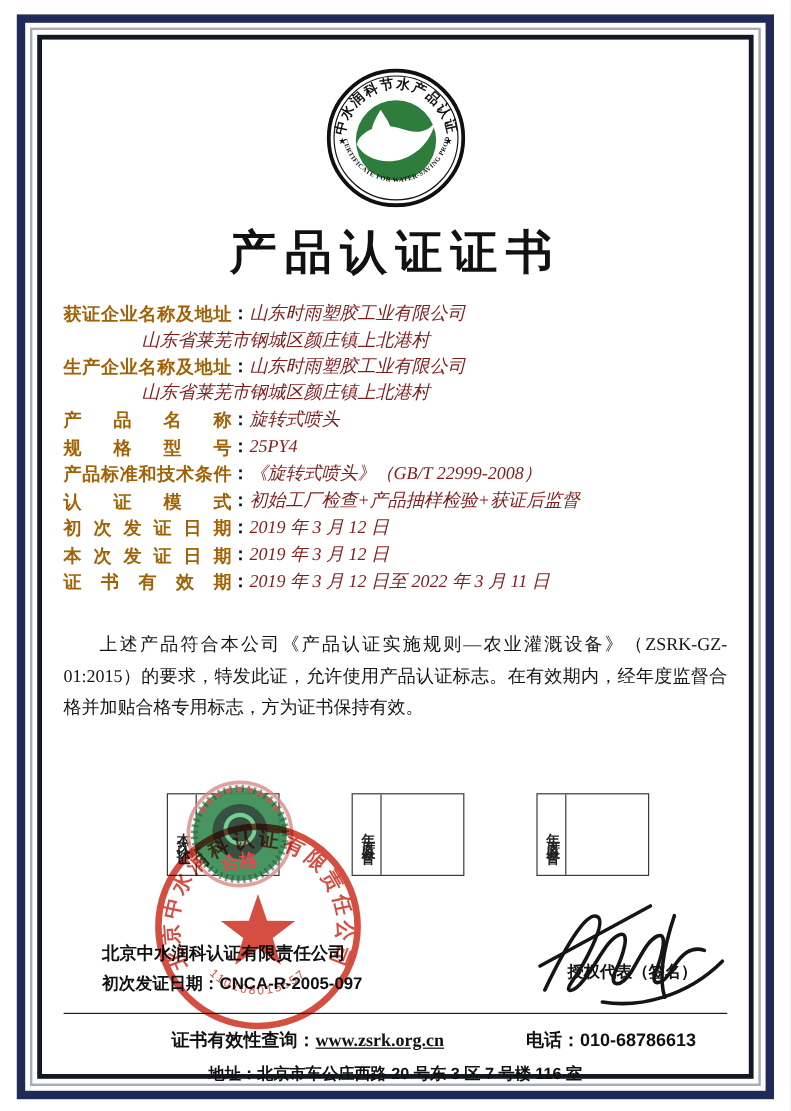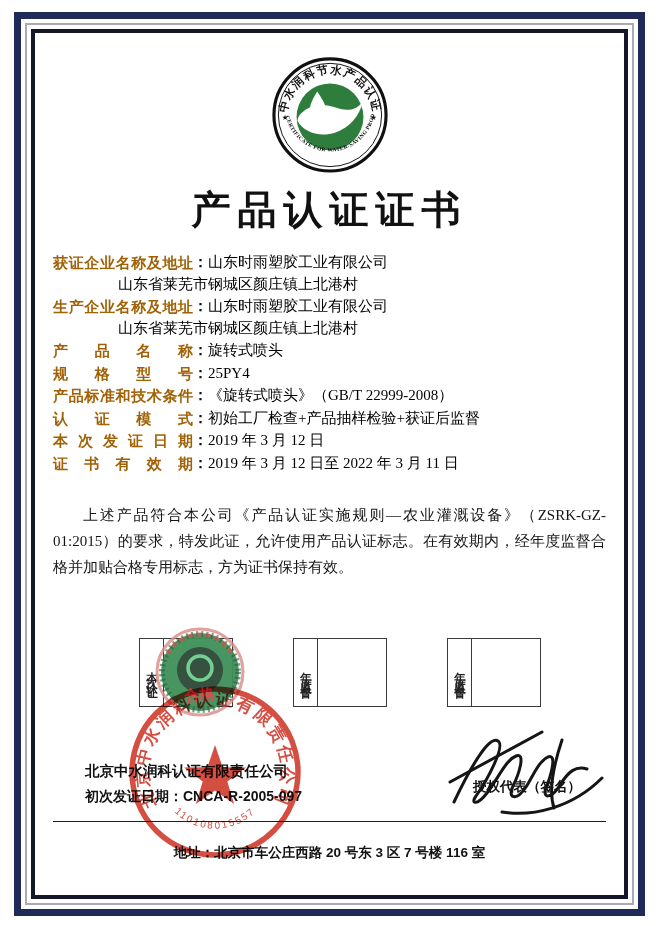--- a/index.html
+++ b/index.html
@@ -22,21 +22,21 @@
            font-size:39px; letter-spacing:7px; margin-top:10px; color:#111; }
 
   .cert-no { text-align:right; padding-right:10px; margin-top:10px; font-size:15.5px; font-weight:bold; color:#111; }
 
   
   .fields { margin-top:14px; font-size:15px; }
   .frow { line-height:21.5px; white-space:nowrap; }
   .flabel { display:inline-block; width:140px; font-family:"Liberation Sans", sans-serif; font-weight:bold;
             text-align:justify; text-align-last:justify; vertical-align:bottom; color:#a16207; }
   .fcolon { font-family:"Liberation Sans", sans-serif; font-weight:bold; color:#111; }
-  .fvalue { font-size:15px; color:#000000; }
+  .fvalue { font-size:15px; color:#7f1d1d;font-style:italic; }
   .fcont  { margin-left:65px; line-height:21.5px; }
 
   .statement { margin-top:28px; font-size:15px; line-height:26px; text-align:justify;
                text-indent:2em; color:#151515; }
 
   
   .boxes { margin-top:58px; display:flex; align-items:flex-start; height:70px; }
   .sbox { width:92px; height:67px; border:1.5px solid #3a3a3a; display:flex; position:relative; background:#fff; }
   .sbox.b1 { margin-left:86px; } .sbox.b2 { margin-left:60px; } .sbox.b3 { margin-left:60px; }
   .sbox .side { width:23px; border-right:1.5px solid #3a3a3a; display:flex; align-items:center; justify-content:center; }
@@ -48,21 +48,21 @@
   .issuer { position:relative; margin-top:54px; padding-left:32px; font-family:"Liberation Sans", sans-serif; }
   .issuer .company { font-weight:bold; font-size:14.5px; color:#111; }
   .issuer .approval { font-weight:bold; font-size:14px; margin-top:7px; color:#111; }
   .signer-label { position:absolute; left:420px; top:16px; font-weight:bold; font-size:13.5px; color:#111; }
   .signature { position:absolute; right:-6px; top:-42px; width:168px; height:105px; }
 
   .footer-rule { margin-top:15px; border:none; border-top:1.6px solid #1d1d1d; }
   .query-row { margin-top:13px; padding:0 26px 0 90px; display:flex; justify-content:space-between;
                font-family:"Liberation Sans", sans-serif; font-weight:bold; font-size:15px; color:#111; }
   .query-row .url { font-family:"Liberation Serif", serif; text-decoration:underline; }
-  .address { margin-top:22px; text-align:center; font-family:"Liberation Sans", sans-serif;
+  .address { margin-top:9px; text-align:center; font-family:"Liberation Sans", sans-serif;
              font-weight:bold; font-size:13.5px; color:#111; }
 
   
   .seal { position:absolute; left:126px; top:683px; width:178px; height:178px;
           opacity:.88; mix-blend-mode:multiply; pointer-events:none; }
 </style>
 </head>
 <body>
 
 <div class="scan">
@@ -97,20 +97,21 @@
 
     <div class="fields">
       <div class="frow"><span class="flabel">获证企业名称及地址</span><span class="fcolon">：</span><span class="fvalue">山东时雨塑胶工业有限公司</span></div>
       <div class="fcont fvalue">山东省莱芜市钢城区颜庄镇上北港村</div>
       <div class="frow"><span class="flabel">生产企业名称及地址</span><span class="fcolon">：</span><span class="fvalue">山东时雨塑胶工业有限公司</span></div>
       <div class="fcont fvalue">山东省莱芜市钢城区颜庄镇上北港村</div>
       <div class="frow"><span class="flabel">产品名称</span><span class="fcolon">：</span><span class="fvalue">旋转式喷头</span></div>
       <div class="frow"><span class="flabel">规格型号</span><span class="fcolon">：</span><span class="fvalue">25PY4</span></div>
       <div class="frow"><span class="flabel">产品标准和技术条件</span><span class="fcolon">：</span><span class="fvalue">《旋转式喷头》（GB/T 22999-2008）</span></div>
       <div class="frow"><span class="flabel">认证模式</span><span class="fcolon">：</span><span class="fvalue">初始工厂检查+产品抽样检验+获证后监督</span></div>
+      <div class="frow"><span class="flabel">初次发证日期</span><span class="fcolon">：</span><span class="fvalue">2019 年 3 月 12 日</span></div>
       <div class="frow"><span class="flabel">本次发证日期</span><span class="fcolon">：</span><span class="fvalue">2019 年 3 月 12 日</span></div>
       <div class="frow"><span class="flabel">证书有效期</span><span class="fcolon">：</span><span class="fvalue">2019 年 3 月 12 日至 2022 年 3 月 11 日</span></div>
     </div>
 
     <div class="statement">上述产品符合本公司《产品认证实施规则—农业灌溉设备》（ZSRK-GZ- 01:2015）的要求，特发此证，允许使用产品认证标志。在有效期内，经年度监督合格并加贴合格专用标志，方为证书保持有效。</div>
 
     <div class="boxes">
       <div class="sbox b1">
         <div class="side">
             <span>本次认证</span>
@@ -146,20 +147,24 @@
           <path d="M10,82 C30,40 46,16 54,21 C62,26 42,62 32,76 C26,84 33,86 43,73 C55,57 62,40 72,36 C82,32 75,54 69,66 C63,78 72,82 82,67 C90,54 95,41 104,37 C114,33 106,58 102,68 C98,78 107,80 116,65 C124,52 132,45 143,49"></path>
           <path d="M6,62 L98,12"></path>
           <path d="M58,92 C88,97 128,88 158,58"></path>
           <path d="M118,20 C110,44 104,70 110,88"></path>
         </g>
       </svg>
     </div>
 
     <hr class="footer-rule">
 
+    <div class="query-row">
+      <span><span>证书有效性查询</span><span>：</span><span class="url">www.zsrk.org.cn</span></span>
+      <span><span>电话</span><span>：</span><span>010-68786613</span></span>
+    </div>
 
     <div class="address"><span>地址</span><span>：</span><span>北京市车公庄西路 20 号东 3 区 7 号楼 116 室</span></div>
 
   </div>
 
   <svg class="seal" viewBox="0 0 178 178">
     <circle cx="89" cy="89" r="83" fill="none" stroke="#cf3527" stroke-width="5.5"></circle>
     <path id="sealArc" d="M 27,114 A 67,67 0 1 1 151,114" fill="none"></path>
     <text font-family="Liberation Sans, sans-serif" font-size="17" font-weight="bold" fill="#cf3527" letter-spacing="3">
       <textPath href="#sealArc" startOffset="50%" text-anchor="middle">北京中水润科认证有限责任公司</textPath>

